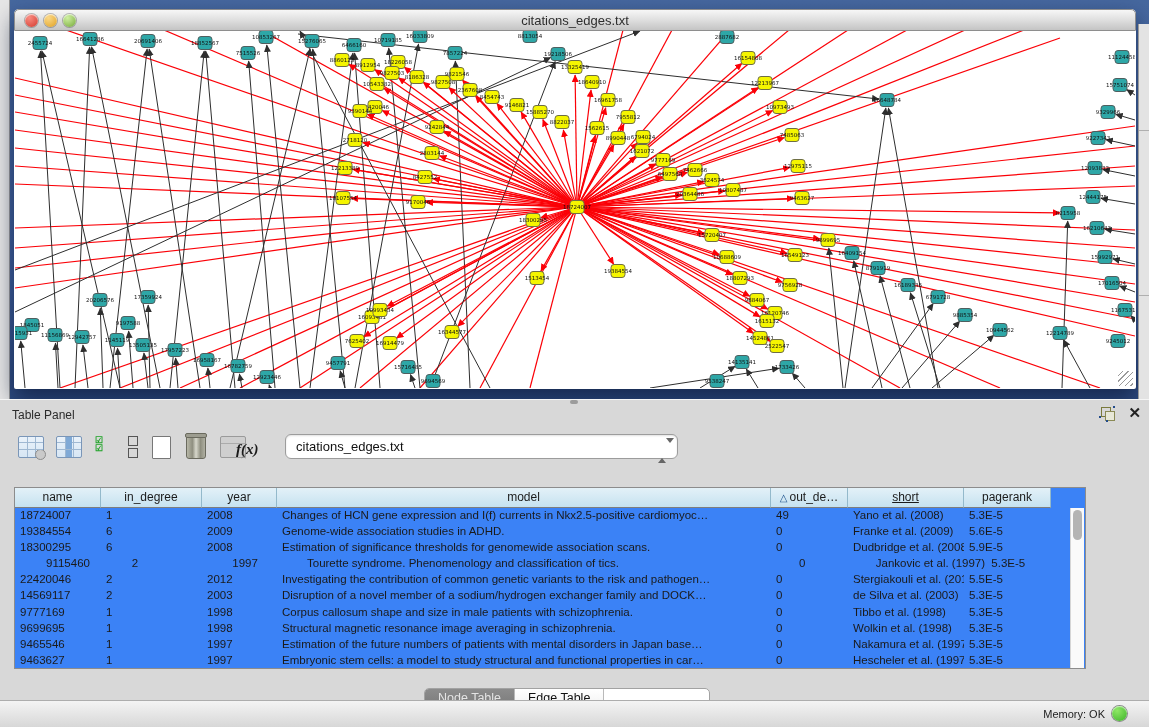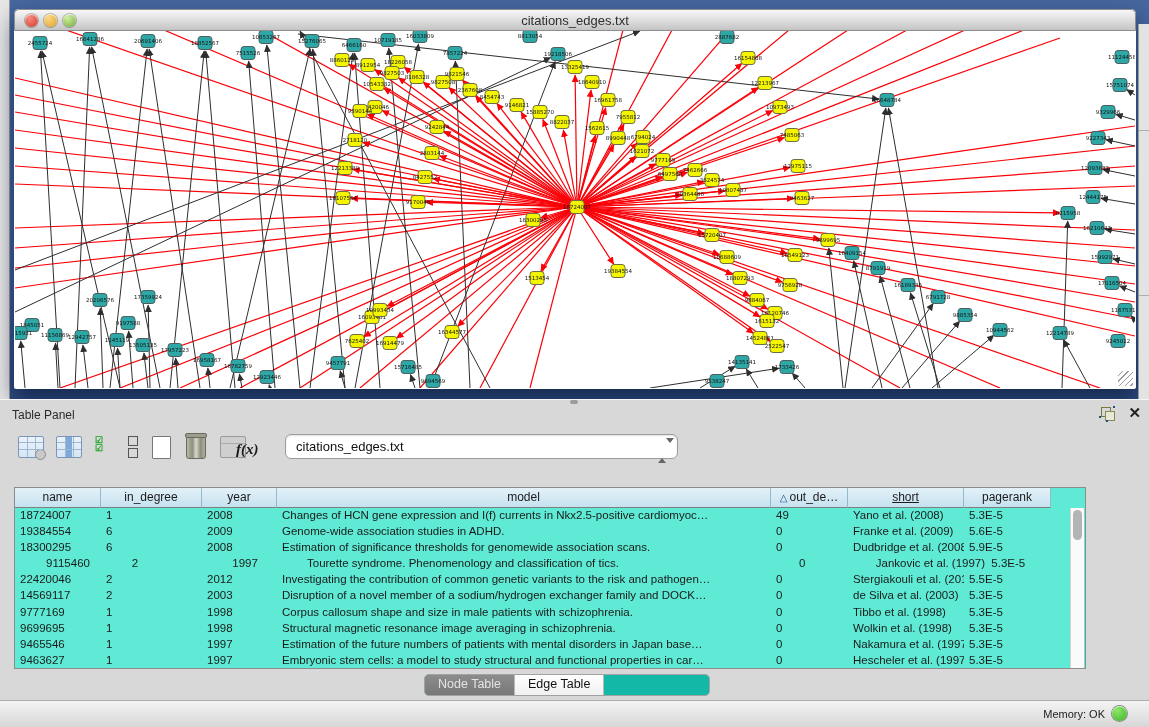--- a/index.html
+++ b/index.html
@@ -69,37 +69,37 @@
   .fx{font-family:"Liberation Serif",serif;font-style:italic;font-weight:bold;font-size:15px;color:#1A1A1A;}
   #table-select{position:absolute;left:285px;top:4px;width:393px;height:25px;background:#FFF;
       border:1px solid #9C9C9C;border-radius:6px;box-sizing:border-box;font-size:13px;color:#111;
       line-height:23px;padding-left:10px;box-shadow:inset 0 1px 2px rgba(0,0,0,.12);}
   .combo-arrows{position:absolute;right:10px;top:4px;width:9px;height:16px;}
   .combo-arrows .up{width:0;height:0;border-left:4px solid transparent;border-right:4px solid transparent;
       border-bottom:5px solid #666;margin-bottom:3px;}
   .combo-arrows .dn{width:0;height:0;border-left:4px solid transparent;border-right:4px solid transparent;
       border-top:5px solid #666;}
   
-  #node-table{position:absolute;left:14px;top:87px;width:1072px;height:182px;background:#5eead4;
+  #node-table{position:absolute;left:14px;top:87px;width:1072px;height:182px;background:#3b82f6;
               border:1px solid #8C8C8C;box-sizing:border-box;}
   #thead{position:absolute;left:0;top:0;height:20px;width:100%;display:flex;}
   .hcell{height:20px;box-sizing:border-box;background:linear-gradient(#E3F1F8,#C6E2F0);
          border-right:1px solid #93B9CB;border-bottom:1px solid #7E7E7E;
          font-size:12px;color:#1B1B1B;text-align:center;line-height:19px;overflow:hidden;white-space:nowrap;}
   .sort-tri{color:#1B4F8A;font-size:10px;margin-right:2px;}
   #tbody{position:absolute;left:0;top:20px;width:1058px;height:160px;overflow:hidden;}
   .trow{display:flex;height:16.1px;}
   .tcell{box-sizing:border-box;padding:1px 0 0 5px;font-size:11.5px;color:#1A1A1A;
          overflow:hidden;white-space:nowrap;}
   #vscroll{position:absolute;right:1px;top:20px;width:13px;height:160px;background:#FAFAFA;
            border-left:1px solid #D5D5D5;}
   #vthumb{position:absolute;left:1.5px;top:2px;width:9px;height:30px;background:#B4B4B4;border-radius:5px;}
   
-  #tabs{position:absolute;left:424px;top:274px;height:20px;display:flex;
-        border:1px solid #A2A2A2;border-radius:5px;overflow:hidden;background:#14b8a6;}
+  #tabs{position:absolute;left:424px;top:288px;height:20px;display:flex;
+        border:1px solid #A2A2A2;border-radius:5px;overflow:hidden;background:#ffffff;}
   .tab{height:20px;line-height:19px;font-size:12.5px;padding:0 13px;color:#111;
        border-right:1px solid #B9B9B9;background:linear-gradient(#FFFFFF,#F0F0F0);}
   .tab:last-child{border-right:none;margin-top:36px;}
   .tab.sel{background:linear-gradient(#8C8C8C,#787878);color:#E4E4E4;}
   
   #status-bar{position:absolute;left:0;top:700px;width:1149px;height:27px;
               background:linear-gradient(#F4F4F4,#D6D6D6);border-top:1px solid #ADADAD;}
   #mem-label{position:absolute;right:44px;top:7px;font-size:11px;color:#222;}
   #mem-dot{position:absolute;right:22px;top:5px;width:15px;height:15px;border-radius:50%;
            background:radial-gradient(circle at 35% 30%,#8FE866,#3DB32A);

